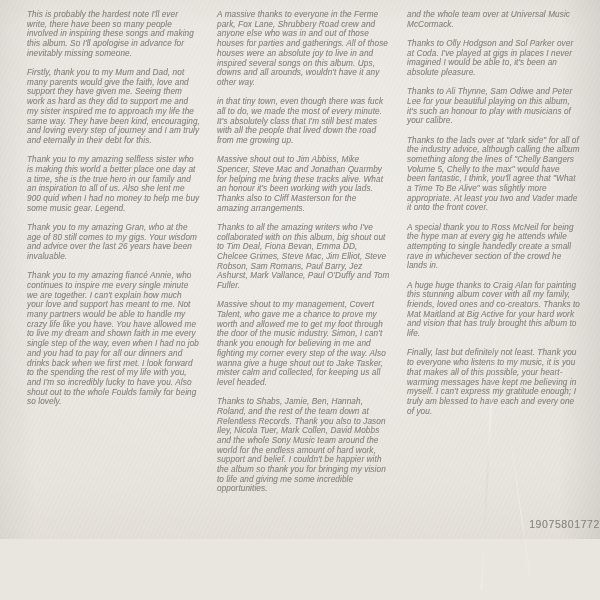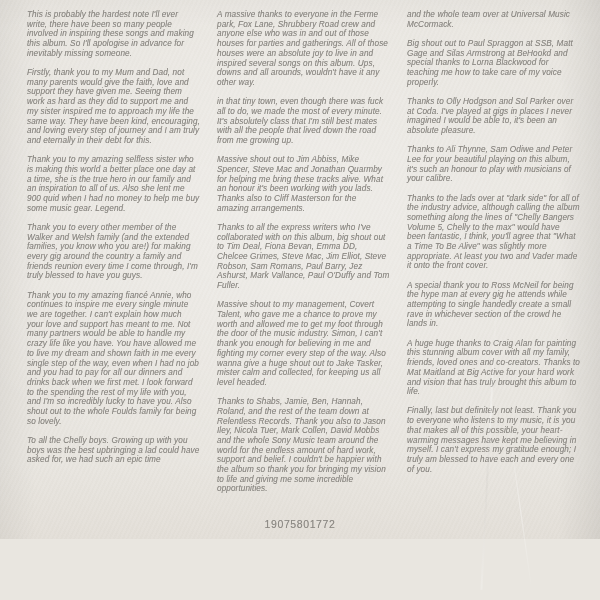--- a/index.html
+++ b/index.html
@@ -56,54 +56,52 @@
     line-height: 9.7px;
     color: var(--ink, #8b8883);
     text-shadow: 0 0 0.5px rgba(139,136,131,0.55);
     letter-spacing: 0.1px;
   }
   .footer-number {
     position: absolute;
     left: 0;
     right: 0;
     bottom: 9px;
-    text-align: center;
+    text-align: right;
     font-size: 10.5px;
     letter-spacing: 0.6px;
     color: var(--ink, #8b8883);
     text-shadow: 0 0 0.5px rgba(139,136,131,0.5);
   }
 </style>
 </head>
 <body>
 
 <div class="page">
   <div class="crease c1"></div>
   <div class="crease c2"></div>
 
   <div class="columns">
     <div class="col">
       <p>This is probably the hardest note I'll ever write, there have been so many people involved in inspiring these songs and making this album. So I'll apologise in advance for inevitably missing someone.</p>
       <p>Firstly, thank you to my Mum and Dad, not many parents would give the faith, love and support they have given me. Seeing them work as hard as they did to support me and my sister inspired me to approach my life the same way. They have been kind, encouraging, and loving every step of journey and I am truly and eternally in their debt for this.</p>
       <p>Thank you to my amazing selfless sister who is making this world a better place one day at a time, she is the true hero in our family and an inspiration to all of us. Also she lent me 900 quid when I had no money to help me buy some music gear. Legend.</p>
-      <p>Thank you to every other member of the Walker and Welsh family (and the extended families, you know who you are!) for making every gig around the country a family and friends reunion every time I come through, I'm truly blessed to have you guys.</p>
+      <p>Thank you to my amazing Gran, who at the age of 80 still comes to my gigs. Your wisdom and advice over the last 26 years have been invaluable.</p>
       <p>Thank you to my amazing fiancé Annie, who continues to inspire me every single minute we are together. I can't explain how much your love and support has meant to me. Not many partners would be able to handle my crazy life like you have. You have allowed me to live my dream and shown faith in me every single step of the way, even when I had no job and you had to pay for all our dinners and drinks back when we first met. I look forward to the spending the rest of my life with you, and I'm so incredibly lucky to have you. Also shout out to the whole Foulds family for being so lovely.</p>
-      <p>To all the Chelly boys. Growing up with you boys was the best upbringing a lad could have asked for, we had such an epic time</p>
     </div>
     <div class="col">
       <p>A massive thanks to everyone in the Ferme park, Fox Lane, Shrubbery Road crew and anyone else who was in and out of those houses for parties and gatherings. All of those houses were an absolute joy to live in and inspired several songs on this album. Ups, downs and all arounds, wouldn't have it any other way.</p>
       <p>in that tiny town, even though there was fuck all to do, we made the most of every minute. It's absolutely class that I'm still best mates with all the people that lived down the road from me growing up.</p>
       <p>Massive shout out to Jim Abbiss, Mike Spencer, Steve Mac and Jonathan Quarmby for helping me bring these tracks alive. What an honour it's been working with you lads. Thanks also to Cliff Masterson for the amazing arrangements.</p>
-      <p>Thanks to all the express writers who I've collaborated with on this album, big shout out to Tim Deal, Fiona Bevan, Emma DD, Chelcee Grimes, Steve Mac, Jim Elliot, Steve Robson, Sam Romans, Paul Barry, Jez Ashurst, Mark Vallance, Paul O'Duffy and Tom Fuller.</p>
+      <p>Thanks to all the amazing writers who I've collaborated with on this album, big shout out to Tim Deal, Fiona Bevan, Emma DD, Chelcee Grimes, Steve Mac, Jim Elliot, Steve Robson, Sam Romans, Paul Barry, Jez Ashurst, Mark Vallance, Paul O'Duffy and Tom Fuller.</p>
       <p>Massive shout to my management, Covert Talent, who gave me a chance to prove my worth and allowed me to get my foot through the door of the music industry. Simon, I can't thank you enough for believing in me and fighting my corner every step of the way. Also wanna give a huge shout out to Jake Tasker, mister calm and collected, for keeping us all level headed.</p>
       <p>Thanks to Shabs, Jamie, Ben, Hannah, Roland, and the rest of the team down at Relentless Records. Thank you also to Jason Iley, Nicola Tuer, Mark Collen, David Mobbs and the whole Sony Music team around the world for the endless amount of hard work, support and belief. I couldn't be happier with the album so thank you for bringing my vision to life and giving me some incredible opportunities.</p>
     </div>
     <div class="col">
       <p>and the whole team over at Universal Music McCormack.</p>
-      <p>Big shout out to Paul Spraggon at SSB, Matt Gage and Silas Armstrong at BeHookd and special thanks to Lorna Blackwood for teaching me how to take care of my voice properly.</p>
       <p>Thanks to Olly Hodgson and Sol Parker over at Coda. I've played at gigs in places I never imagined I would be able to, it's been an absolute pleasure.</p>
       <p>Thanks to Ali Thynne, Sam Odiwe and Peter Lee for your beautiful playing on this album, it's such an honour to play with musicians of your calibre.</p>
       <p>Thanks to the lads over at "dark side" for all of the industry advice, although calling the album something along the lines of "Chelly Bangers Volume 5, Chelly to the max" would have been fantastic, I think, you'll agree that "What a Time To Be Alive" was slightly more appropriate. At least you two and Vader made it onto the front cover.</p>
       <p>A special thank you to Ross McNeil for being the hype man at every gig he attends while attempting to single handedly create a small rave in whichever section of the crowd he lands in.</p>
       <p>A huge huge thanks to Craig Alan for painting this stunning album cover with all my family, friends, loved ones and co-creators. Thanks to Mat Maitland at Big Active for your hard work and vision that has truly brought this album to life.</p>
       <p>Finally, last but definitely not least. Thank you to everyone who listens to my music, it is you that makes all of this possible, your heart-warming messages have kept me believing in myself. I can't express my gratitude enough; I truly am blessed to have each and every one of you.</p>
     </div>
   </div>
 
   <div class="footer-number">19075801772</div>

